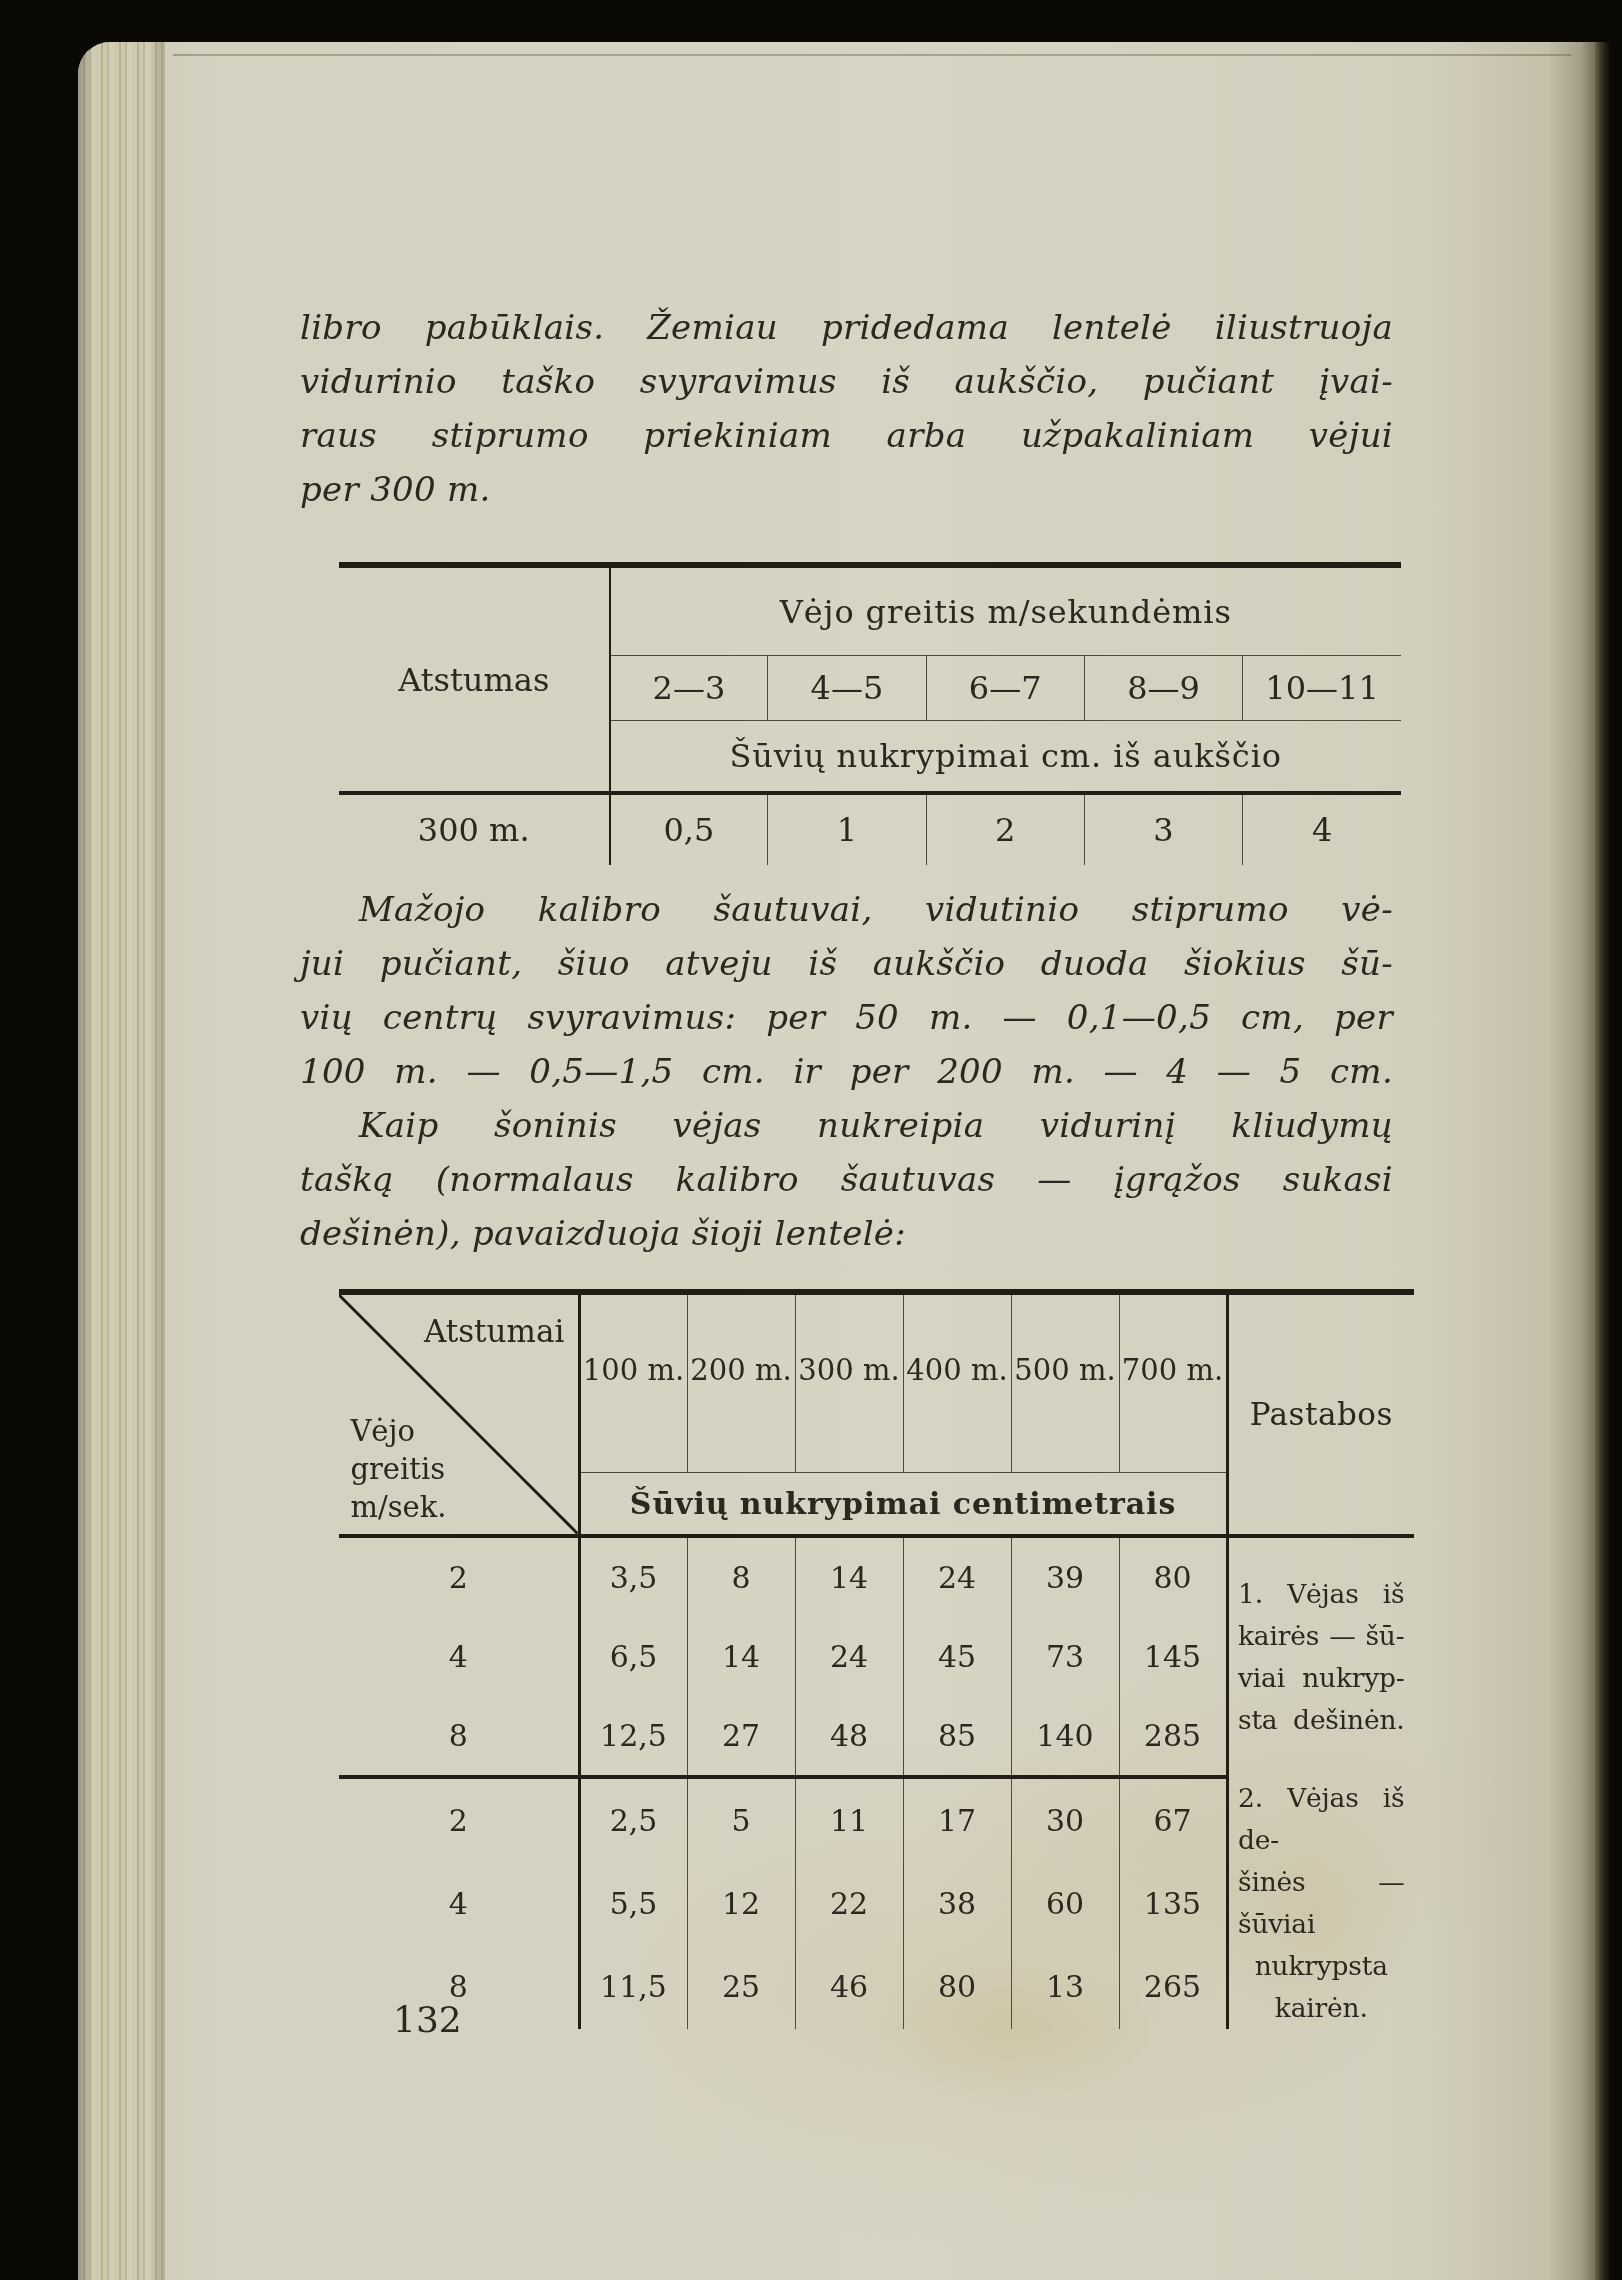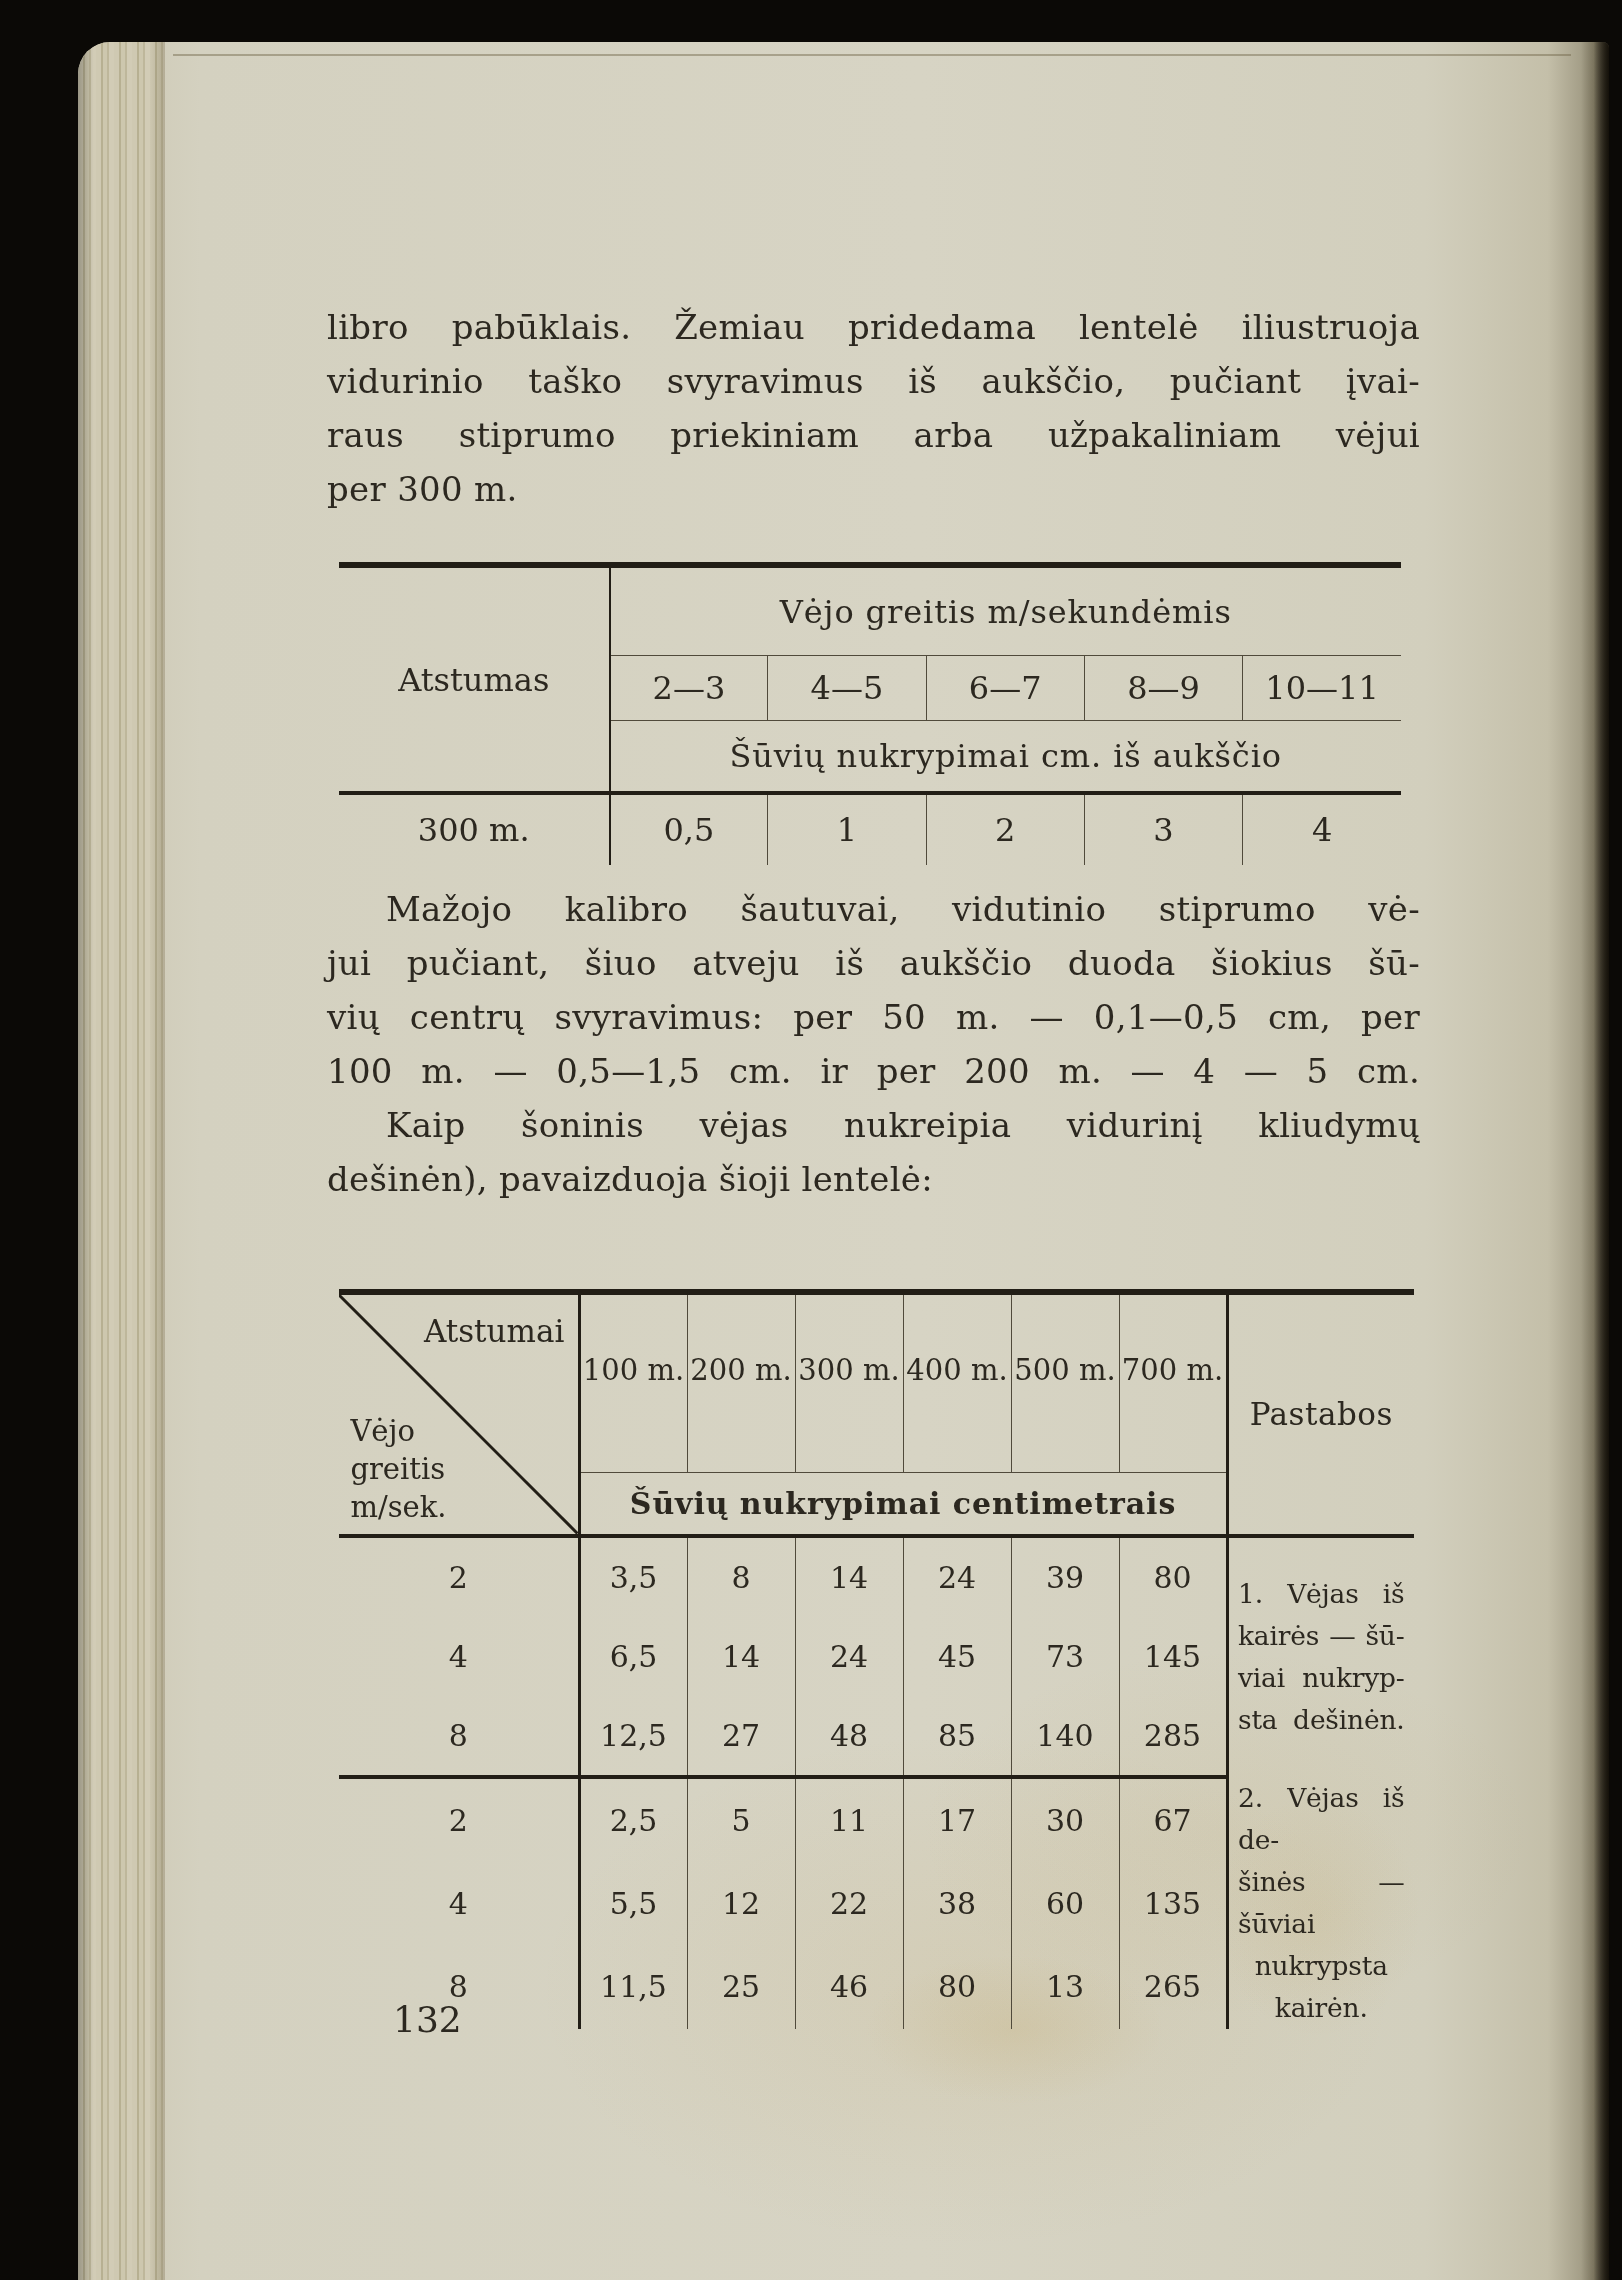--- a/index.html
+++ b/index.html
@@ -33,22 +33,22 @@
     border-radius:32px 0 0 0;
   }
   .top-edge-line{
     position:absolute;left:95px;top:12.3px;right:38px;height:1.9px;
     background:rgba(110,100,72,.45);
   }
   .right-shade{
     position:absolute;right:0;top:0;width:28px;height:100%;
     background:linear-gradient(90deg, rgba(0,0,0,0) 0, rgba(70,62,42,.35) 45%, #15110a 100%);
   }
-  .para{position:absolute;left:327px;width:1093px;font-size:34px;line-height:54px;
-        letter-spacing:0.3px;color:var(--ink);}
+  .para{position:absolute;left:300px;width:1093px;font-size:34px;line-height:54px;
+        letter-spacing:0.3px;color:var(--ink);font-style:italic;}
   .p1{top:300px;}
   .p2{top:882px;}
   .p3{top:1098px;}
   .ln{white-space:nowrap;}
   .jl{white-space:normal;text-align:justify;text-align-last:justify;text-justify:inter-word;}
   .ind{text-indent:59px;}
   table{border-collapse:collapse;table-layout:fixed;color:var(--ink);}
   td{text-align:center;vertical-align:middle;padding:0;}
   
   .t1{position:absolute;left:339px;top:562px;width:1062px;
@@ -158,20 +158,21 @@
 
 <div class="para p2">
   <div class="ln jl ind">Mažojo kalibro šautuvai, vidutinio stiprumo vė-</div>
   <div class="ln jl">jui pučiant, šiuo atveju iš aukščio duoda šiokius šū-</div>
   <div class="ln jl">vių centrų svyravimus: per 50 m. — 0,1—0,5 cm, per</div>
   <div class="ln jl">100 m. — 0,5—1,5 cm. ir per 200 m. — 4 — 5 cm.</div>
 </div>
 
 <div class="para p3">
   <div class="ln jl ind">Kaip šoninis vėjas nukreipia vidurinį kliudymų</div>
+  <div class="ln jl">tašką (normalaus kalibro šautuvas — įgrąžos sukasi</div>
   <div class="ln">dešinėn), pavaizduoja šioji lentelė:</div>
 </div>
 
 <table class="t2">
   <colgroup>
       <col class="c0">
       <col class="cv">
       <col class="cv">
       <col class="cv">
       <col class="cv">

